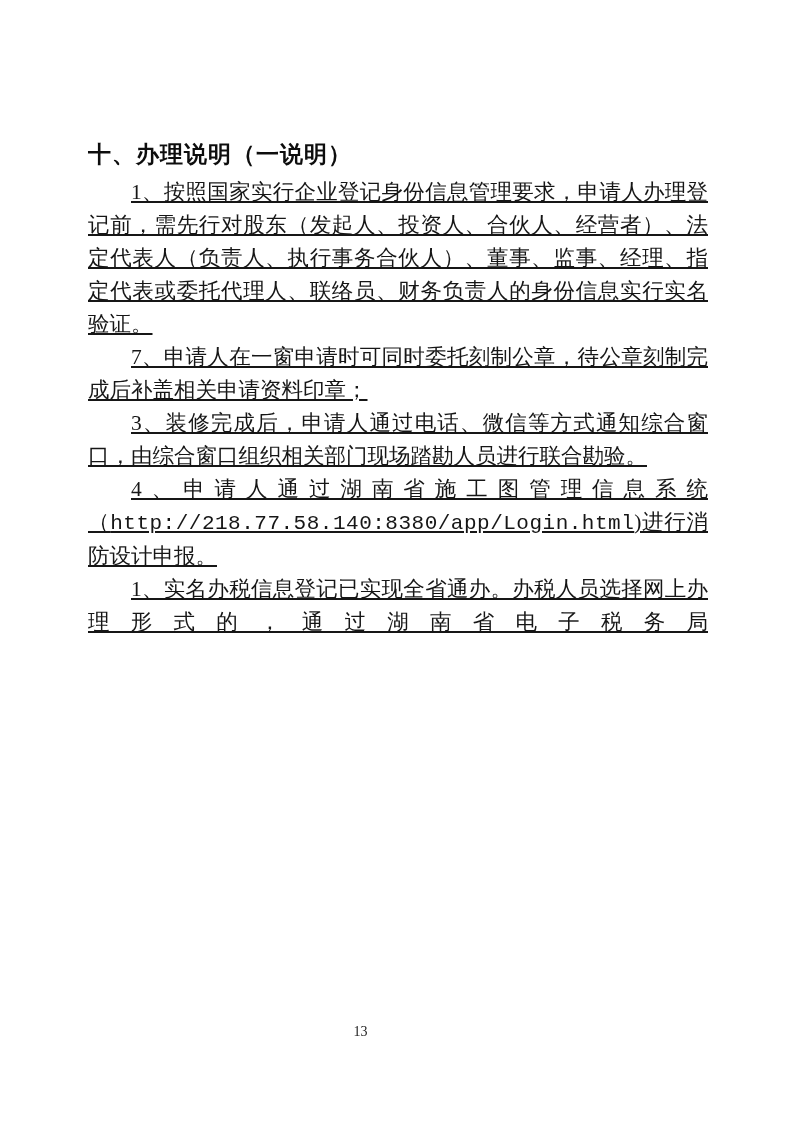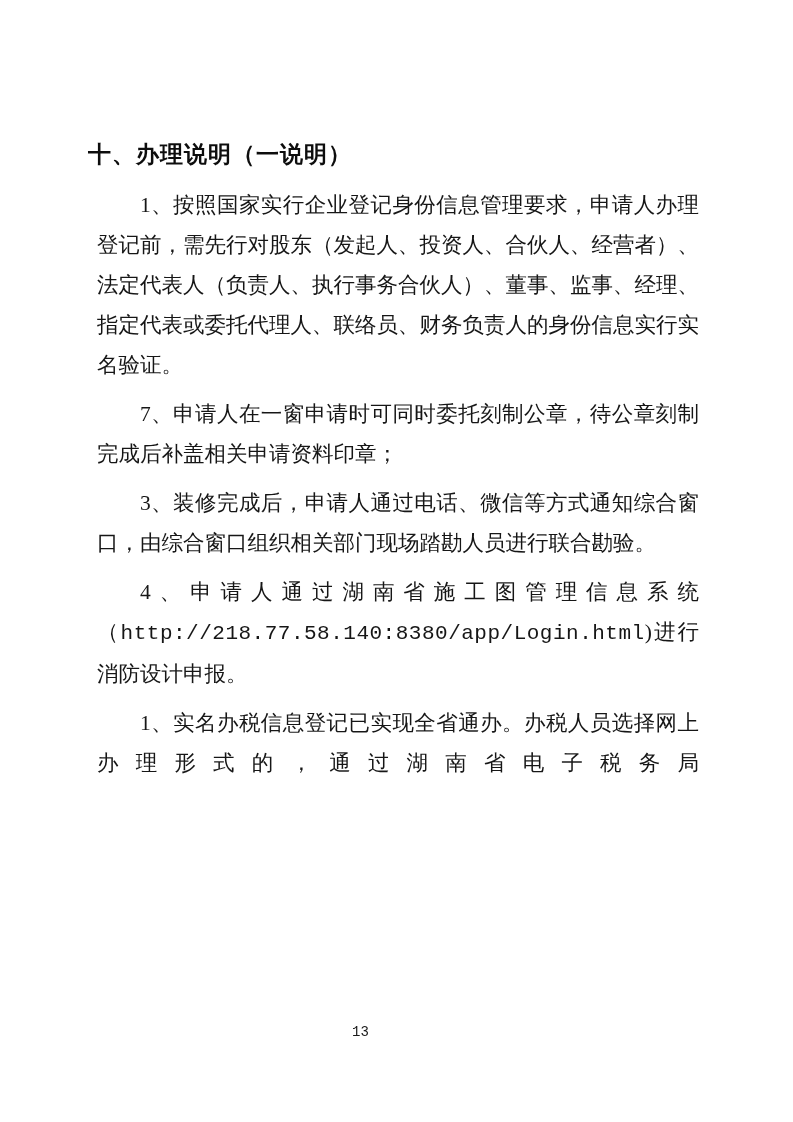--- a/index.html
+++ b/index.html
@@ -25,27 +25,28 @@
   .section-title {
     margin: 0;
     font-family: "Liberation Sans", "DejaVu Sans", sans-serif;
     font-weight: 700;
     font-size: 23px;
     line-height: 44px;
     letter-spacing: 1px;
     color: #0d0d0d;
   }
   .para {
-    margin: 9px;
+    margin: 0;
     font-size: 21.5px;
-    line-height: 40px;
+    line-height: 33px;
     text-align: justify;
     text-justify: inter-character;
     text-indent: 2em;
     word-break: break-all;
+    text-decoration: underline;
   }
   
   .spread-line {
     display: block;
     text-align: justify;
     text-align-last: justify;
     text-indent: 2em;
   }
   .para.no-indent {
     text-indent: 0;
@@ -58,21 +59,21 @@
     font-family: "Liberation Mono", "DejaVu Sans Mono", monospace;
     font-size: 21px;
     letter-spacing: 0.5px;
   }
   .page-number {
     position: absolute;
     left: 0;
     top: 1024px;
     width: 100%;
     text-align: center;
-    font-family: Liberation Mono, monospace;
+    font-family: Liberation Serif, serif;
     font-size: 14px;
     color: #1a1a1a;
   }
 </style>
 </head>
 <body>
 
 <div class="page">
   <div class="content">
 

